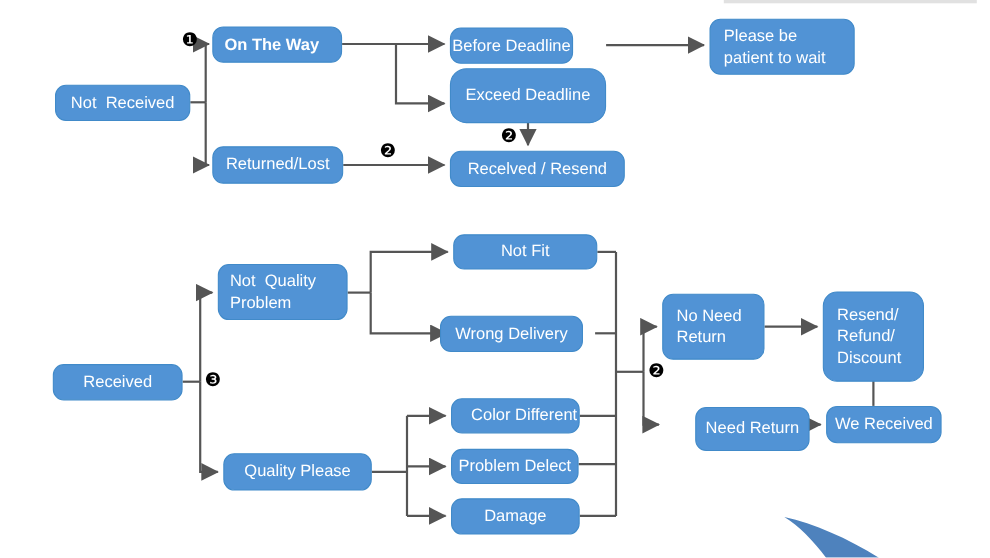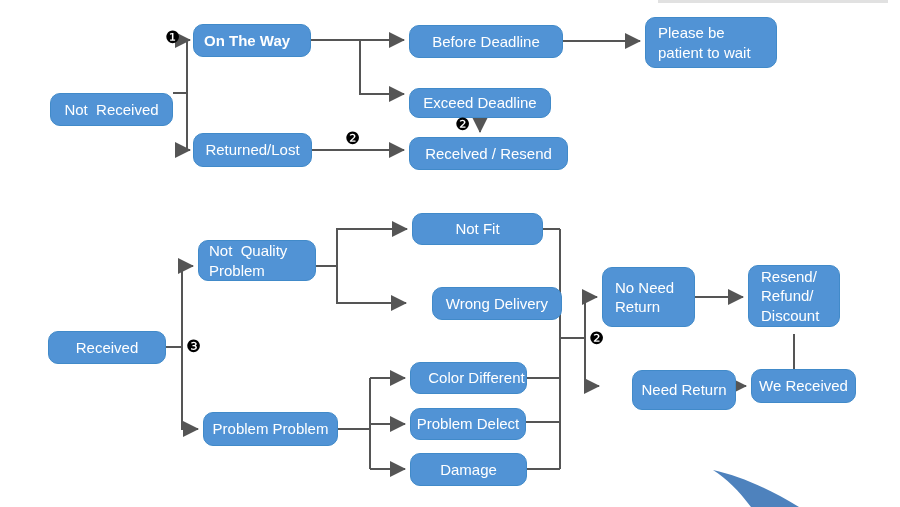--- a/index.html
+++ b/index.html
@@ -8,38 +8,38 @@
   svg.wires{position:absolute;left:0;top:0;z-index:0;}
   .node{position:absolute;box-sizing:border-box;z-index:2;
         background:#5193d5;border:1px solid #418ac9;border-radius:10px;
         color:#ffffff;font:400 15px/1.3 "Liberation Sans",sans-serif;
         display:flex;align-items:center;justify-content:center;
         white-space:pre;text-align:center;}
   .al{justify-content:flex-start;text-align:left;padding-left:10px;}
   .marker{position:absolute;z-index:3;color:#000;
           font:17px/1 "DejaVu Sans",sans-serif;}
   
-  .n-notrec   {left:50px; top:77px; width:123px;height:33px;margin-top:16px;}
+  .n-notrec   {left:50px; top:77px; width:123px;height:33px;}
   .n-ontheway {left:193px;top:24px; width:118px;height:33px;font-weight:bold;}
   .n-retlost  {left:193px;top:133px;width:119px;height:34px;}
-  .n-before   {left:409px;top:25px; width:154px;height:33px;}
-  .n-exceed   {left:409px;top:88px; width:142px;height:30px;}
+  .n-before   {left:409px;top:25px; width:112px;height:33px;}
+  .n-exceed   {left:409px;top:62px; width:142px;height:50px;border-radius:15px;}
   .n-recres   {left:409px;top:137px;width:159px;height:33px;}
   .n-please   {left:645px;top:17px; width:132px;height:51px;padding-left:12px;}
   .n-received {left:48px; top:331px;width:118px;height:33px;}
-  .n-nqp      {left:198px;top:240px;width:118px;height:41px;}
+  .n-nqp      {left:198px;top:240px;width:118px;height:51px;}
   .n-qp       {left:203px;top:412px;width:135px;height:34px;}
   .n-notfit   {left:412px;top:213px;width:131px;height:32px;}
-  .n-wrongdel {left:432px;top:287px;width:130px;height:33px;}
+  .n-wrongdel {left:400px;top:287px;width:130px;height:33px;}
   .n-colordiff{left:410px;top:362px;width:117px;height:32px;padding-left:16px;}
   .n-qdelect  {left:410px;top:408px;width:116px;height:32px;}
   .n-damage   {left:410px;top:453px;width:117px;height:33px;}
   .n-nnr      {left:602px;top:267px;width:93px; height:60px;padding-left:12px;}
   .n-needret  {left:632px;top:370px;width:104px;height:40px;}
-  .n-resend   {left:748px;top:265px;width:92px; height:62px;padding-left:12px;}
+  .n-resend   {left:748px;top:265px;width:92px; height:82px;padding-left:12px;border-radius:13px;}
   .n-werec    {left:751px;top:369px;width:105px;height:34px;}
   
   .mk1 {left:165px;top:29px;}
   .mk2a{left:345px;top:130px;}
   .mk2b{left:455px;top:116px;}
   .mk3 {left:186px;top:338px;}
   .mk2c{left:589px;top:330px;}
 </style>
 </head>
 <body>
@@ -113,21 +113,21 @@
   <div class="node n-ontheway al">On The Way</div>
   <div class="node n-retlost">Returned/Lost</div>
   <div class="node n-before">Before Deadline</div>
   <div class="node n-exceed">Exceed Deadline</div>
   <div class="node n-recres">Recelved / Resend</div>
   <div class="node n-please al">Please be
 patient to wait</div>
   <div class="node n-received">Received</div>
   <div class="node n-nqp al">Not  Quality
 Problem</div>
-  <div class="node n-qp">Problem Problem</div>
+  <div class="node n-qp">Quality Please</div>
   <div class="node n-notfit">Not Fit</div>
   <div class="node n-wrongdel">Wrong Delivery</div>
   <div class="node n-colordiff">Color Different</div>
   <div class="node n-qdelect">Problem Delect</div>
   <div class="node n-damage">Damage</div>
   <div class="node n-nnr al">No Need
 Return</div>
   <div class="node n-needret">Need Return</div>
   <div class="node n-resend al">Resend/
 Refund/

